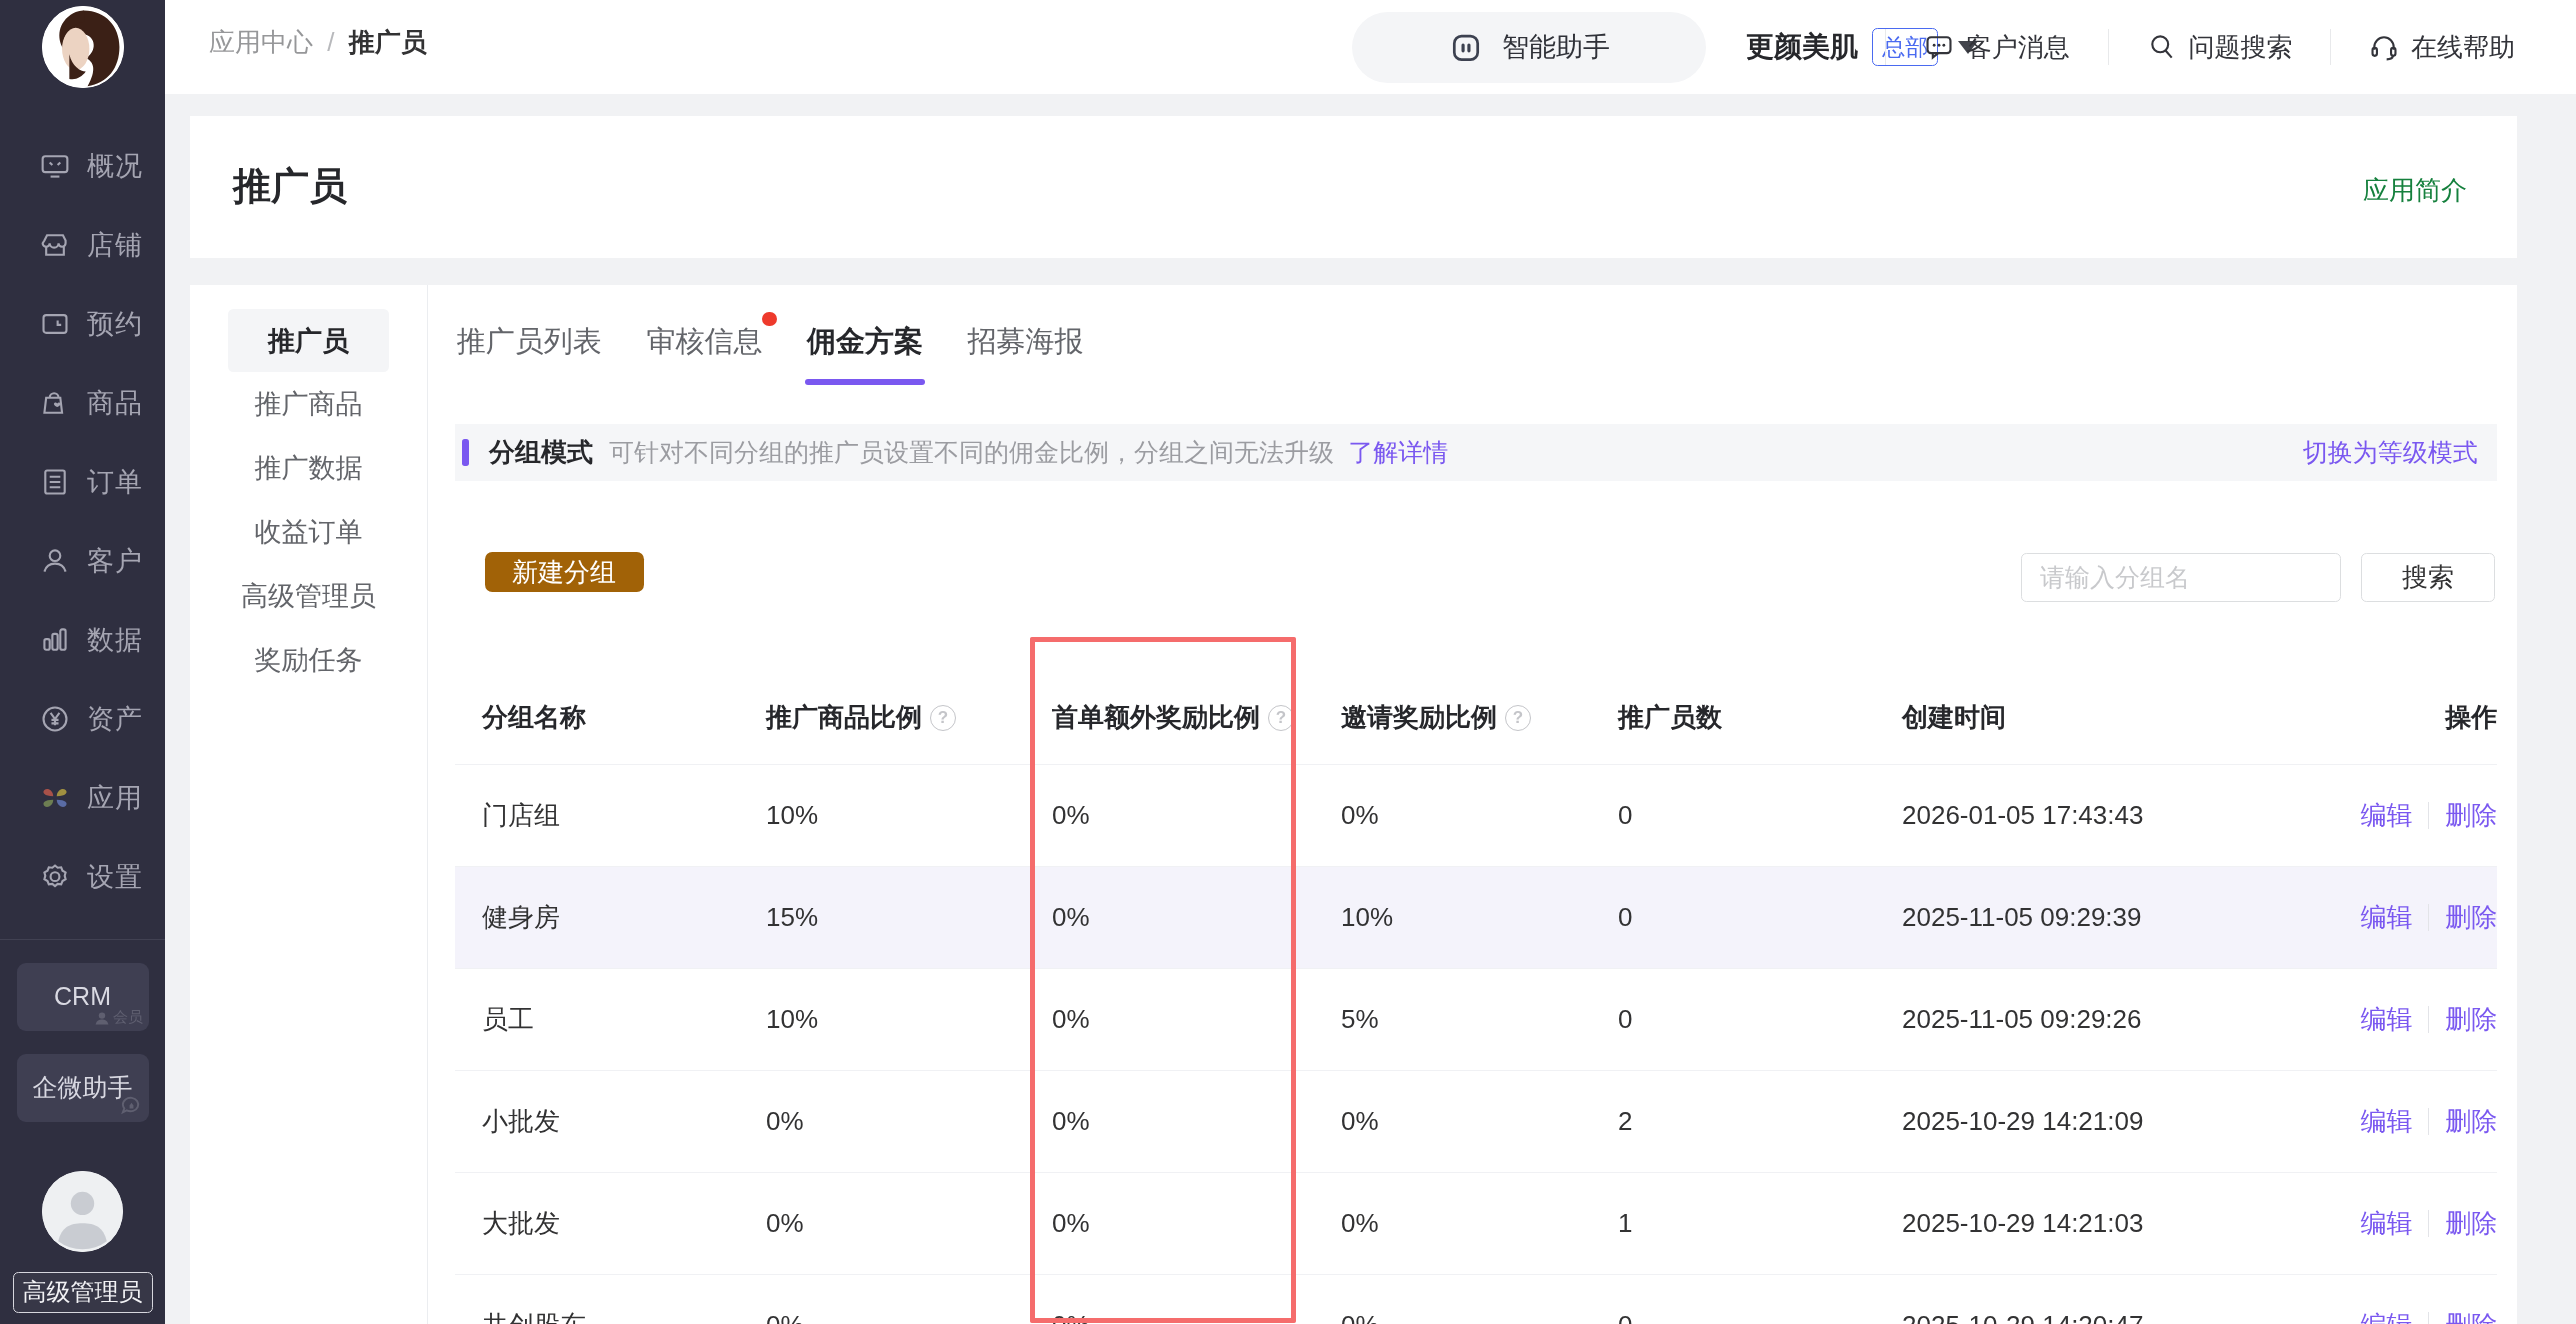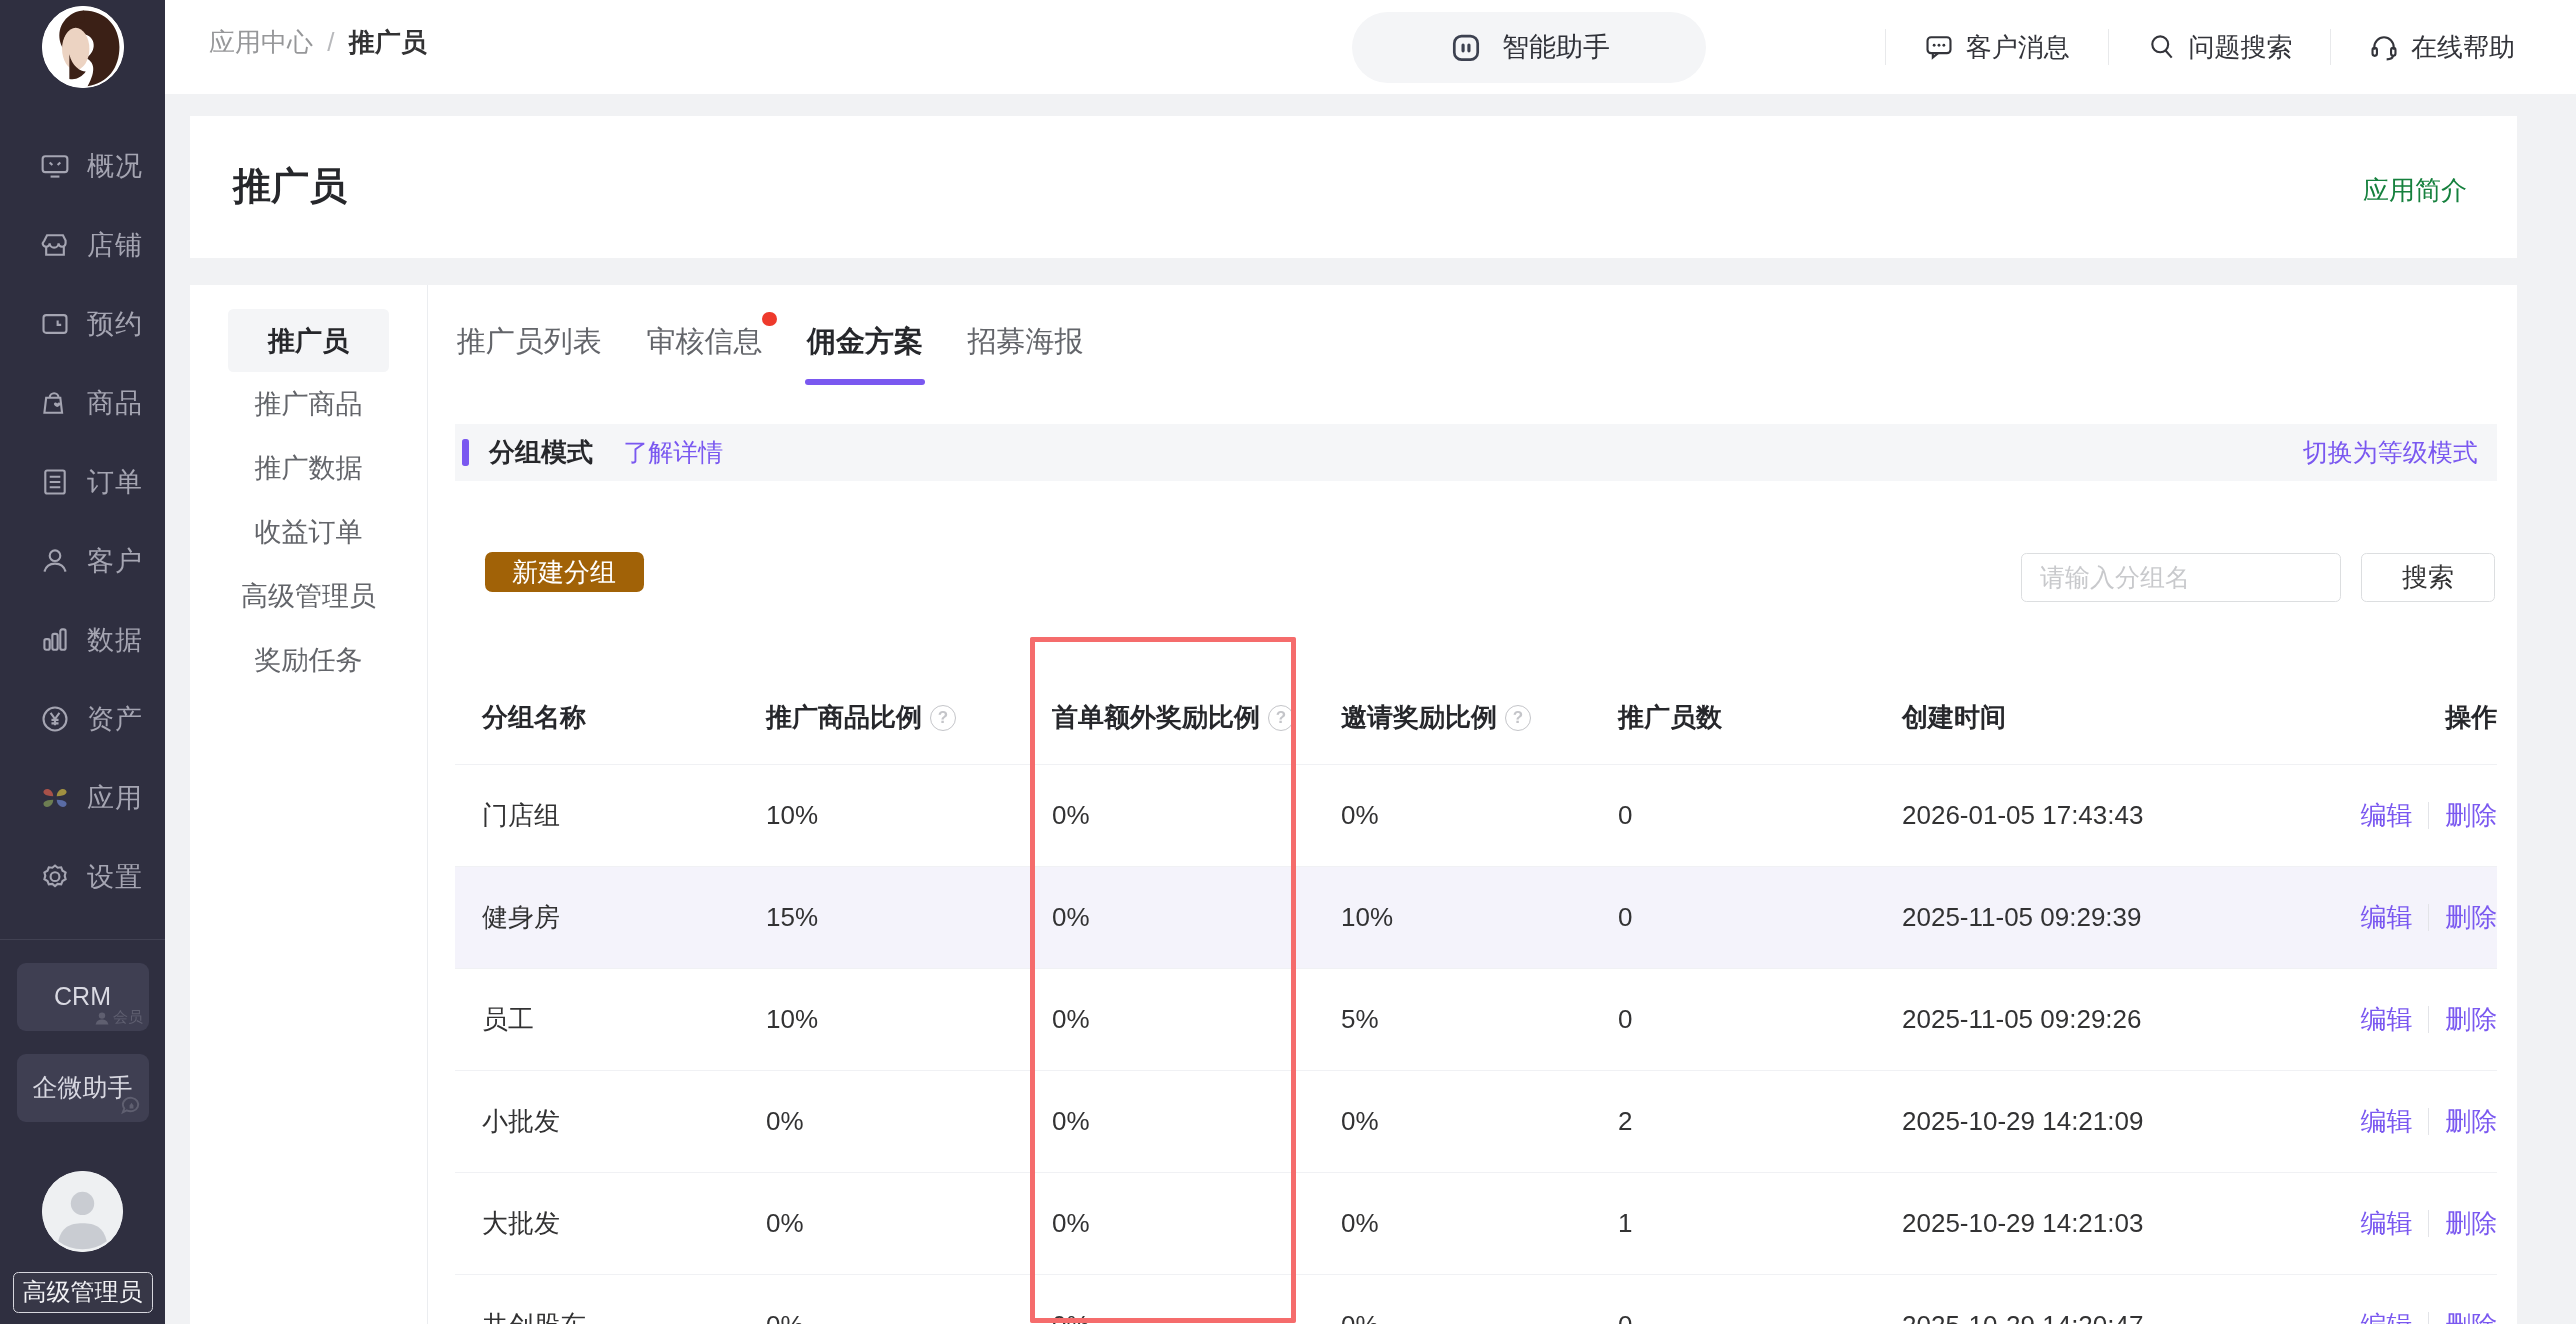--- a/index.html
+++ b/index.html
@@ -250,20 +250,25 @@
       <span class="t-icon">
         <svg width="36" height="36" viewBox="0 0 40 40" fill="none" stroke="#3c4150" stroke-width="3">
             <rect x="7" y="8" width="26" height="26" rx="8"></rect>
             <rect x="15" y="16" width="3.5" height="10" rx="1.7" fill="#3c4150" stroke="none"></rect>
             <rect x="21.5" y="16" width="3.5" height="10" rx="1.7" fill="#3c4150" stroke="none"></rect>
           </svg>
       </span>
       <span class="a-label">智能助手</span>
     </div>
 
+    <div class="shop-group">
+      <span class="shop-name">更颜美肌</span>
+      <span class="shop-badge">总部</span>
+      <span class="caret-down"></span>
+    </div>
 
     <div class="top-links">
       <div class="top-link">
         <span class="t-icon">
           <svg width="30" height="30" viewBox="0 0 34 34" fill="none" stroke="#33343a" stroke-width="2.4">
               <rect x="4" y="6" width="26" height="18" rx="4"></rect>
               <path d="M10 24 v5 l6-5"></path>
               <circle cx="11.5" cy="15" r="1.6" fill="#33343a" stroke="none"></circle>
               <circle cx="17" cy="15" r="1.6" fill="#33343a" stroke="none"></circle>
               <circle cx="22.5" cy="15" r="1.6" fill="#33343a" stroke="none"></circle>
@@ -315,20 +320,21 @@
       <div class="tabs">
         <div class="tab">推广员列表</div>
         <div class="tab"><span>审核信息</span><span class="dot"></span></div>
         <div class="tab active">佣金方案</div>
         <div class="tab">招募海报</div>
       </div>
 
       <div class="banner">
         <span class="banner-bar"></span>
         <span class="banner-title">分组模式</span>
+        <span class="banner-desc">可针对不同分组的推广员设置不同的佣金比例，分组之间无法升级</span>
         <span class="banner-link">了解详情</span>
         <span class="banner-switch">切换为等级模式</span>
       </div>
 
       <div class="toolbar">
         <button class="btn-primary">新建分组</button>
         <input class="search-input" placeholder="请输入分组名" style="">
         <button class="btn-plain">搜索</button>
       </div>
 

